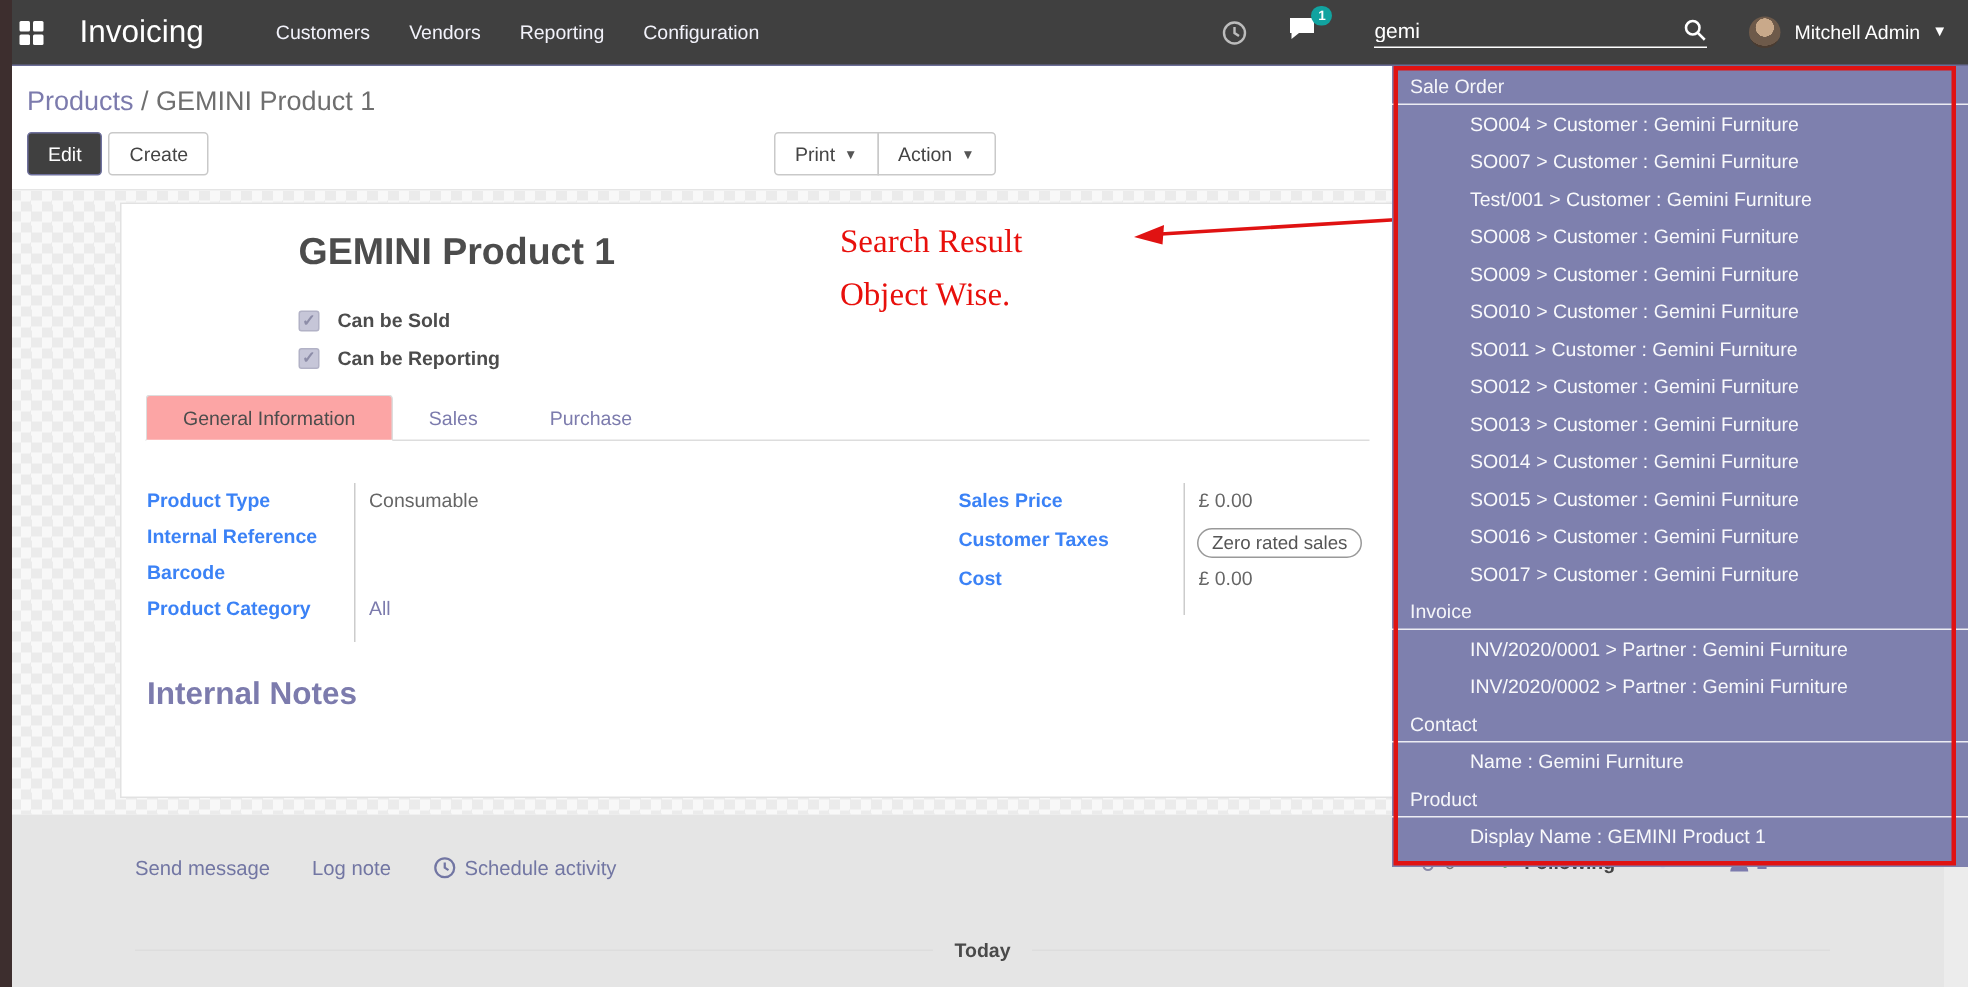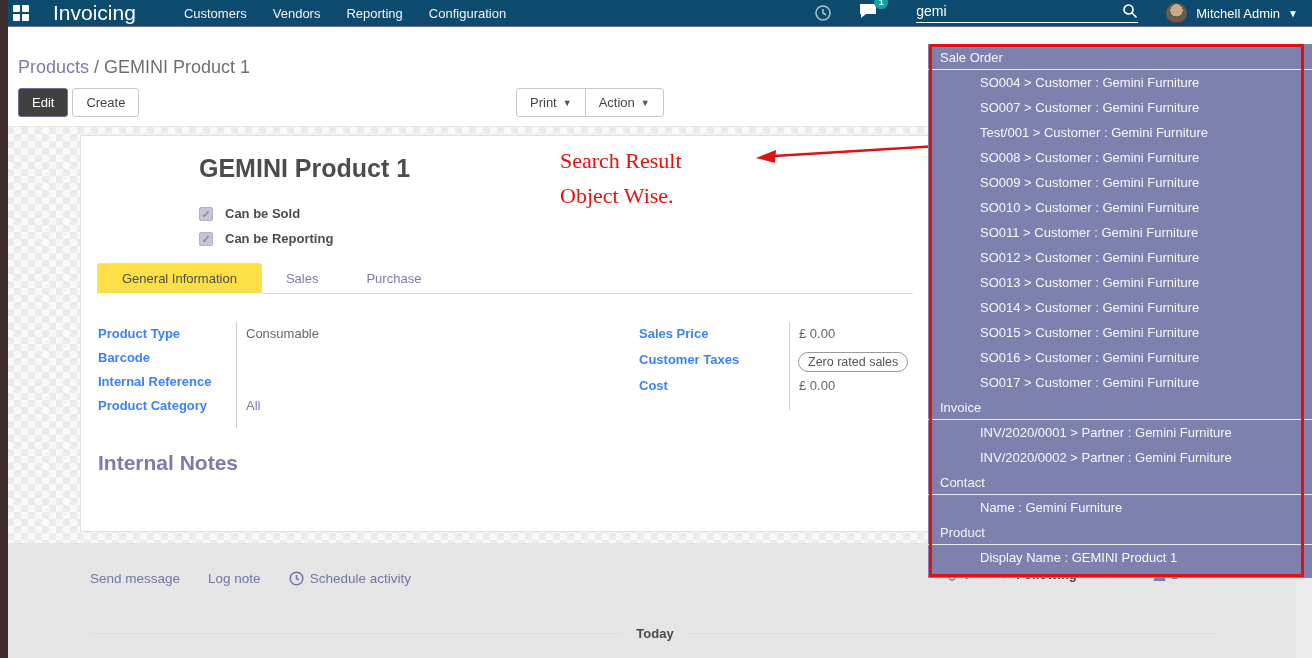--- a/index.html
+++ b/index.html
@@ -4,21 +4,21 @@
 <style>
   * { margin:0; padding:0; box-sizing:border-box; }
   html,body { width:1312px; height:658px; }
   body {
     position:relative; overflow:hidden; background:#fff;
     font-family:"Liberation Sans", sans-serif; color:#4c4c4c;
   }
   .abs { position:absolute; }
 
   
-  .navbar { left:0; top:0; width:1312px; height:27px; background:#0c4a6e;
+  .navbar { left:0; top:0; width:1312px; height:44px; background:#404040;
             border-bottom:1px solid #6b6d97; display:flex; align-items:center; z-index:20; }
   .left-strip { left:0; top:0; width:8px; height:658px; background:#3d2e2e; z-index:60; }
   .apps-icon { margin-left:13px; width:16px; height:16px; display:grid;
                grid-template-columns:7px 7px; grid-template-rows:7px 7px; gap:2px; cursor:pointer; }
   .apps-icon span { background:#fff; border-radius:1px; }
   .app-name { color:#fff; font-size:21px; margin-left:24px; font-weight:400; }
   .nav-menu { display:flex; gap:26px; margin-left:48px; }
   .nav-menu span { color:#f2f2fa; font-size:13px; cursor:pointer; }
   .nav-right { margin-left:auto; display:flex; align-items:center; }
   .nav-ico { width:18px; height:18px; opacity:.65; cursor:pointer; }
@@ -64,21 +64,21 @@
   .chk-row { position:absolute; left:118px; display:flex; align-items:center; }
   .chk-box { width:14px; height:14px; background:#c6c6d8; border:1px solid #b2b2c6;
              border-radius:2px; color:#8d8da8; font-size:11px; line-height:12px;
              text-align:center; font-weight:bold; }
   .chk-label { font-size:13px; font-weight:bold; color:#4c4c4c; margin-left:12px; }
 
   .tabs { position:absolute; left:16px; right:16px; top:127px; height:31px;
           border-bottom:1px solid #ddd; display:flex; }
   .tab { font-size:13px; padding:0 24px; display:flex; align-items:center; cursor:pointer;
          color:#7c7bad; }
-  .tab.active { color:#4c4c4c; background:#fde047; border:1px solid #ddd; border-bottom:1px solid #fff;
+  .tab.active { color:#4c4c4c; background:#fca5a5; border:1px solid #ddd; border-bottom:1px solid #fff;
                 border-radius:3px 3px 0 0; margin-bottom:-1px; }
 
   .fgroup { position:absolute; top:190px; }
   .fgroup .vline { position:absolute; top:-4px; bottom:-6px; width:1px; background:#ccc; }
   .frow { display:flex; min-height:22px; align-items:flex-start; margin-bottom:2px; }
   .flabel { font-size:13px; font-weight:bold; color:#3b82f6; }
   .fvalue { font-size:13px; color:#666; }
   .fvalue.link { color:#7c7bad; cursor:pointer; }
   .g-left { left:17px; width:500px; }
   .g-left .vline { left:138px; }
@@ -211,25 +211,25 @@
     <div class="tab">Purchase</div>
   </div>
 
   <div class="fgroup g-left">
     <div class="vline"></div>
     <div class="frow">
       <span class="flabel">Product Type</span>
       <span class="fvalue">Consumable</span>
     </div>
     <div class="frow">
+      <span class="flabel">Internal Reference</span>
+      <span class="fvalue"></span>
+    </div>
+    <div class="frow">
       <span class="flabel">Barcode</span>
-      <span class="fvalue"></span>
-    </div>
-    <div class="frow">
-      <span class="flabel">Internal Reference</span>
       <span class="fvalue"></span>
     </div>
     <div class="frow">
       <span class="flabel">Product Category</span>
       <span class="fvalue link">All</span>
     </div>
   </div>
 
   <div class="fgroup g-right">
     <div class="vline"></div>

